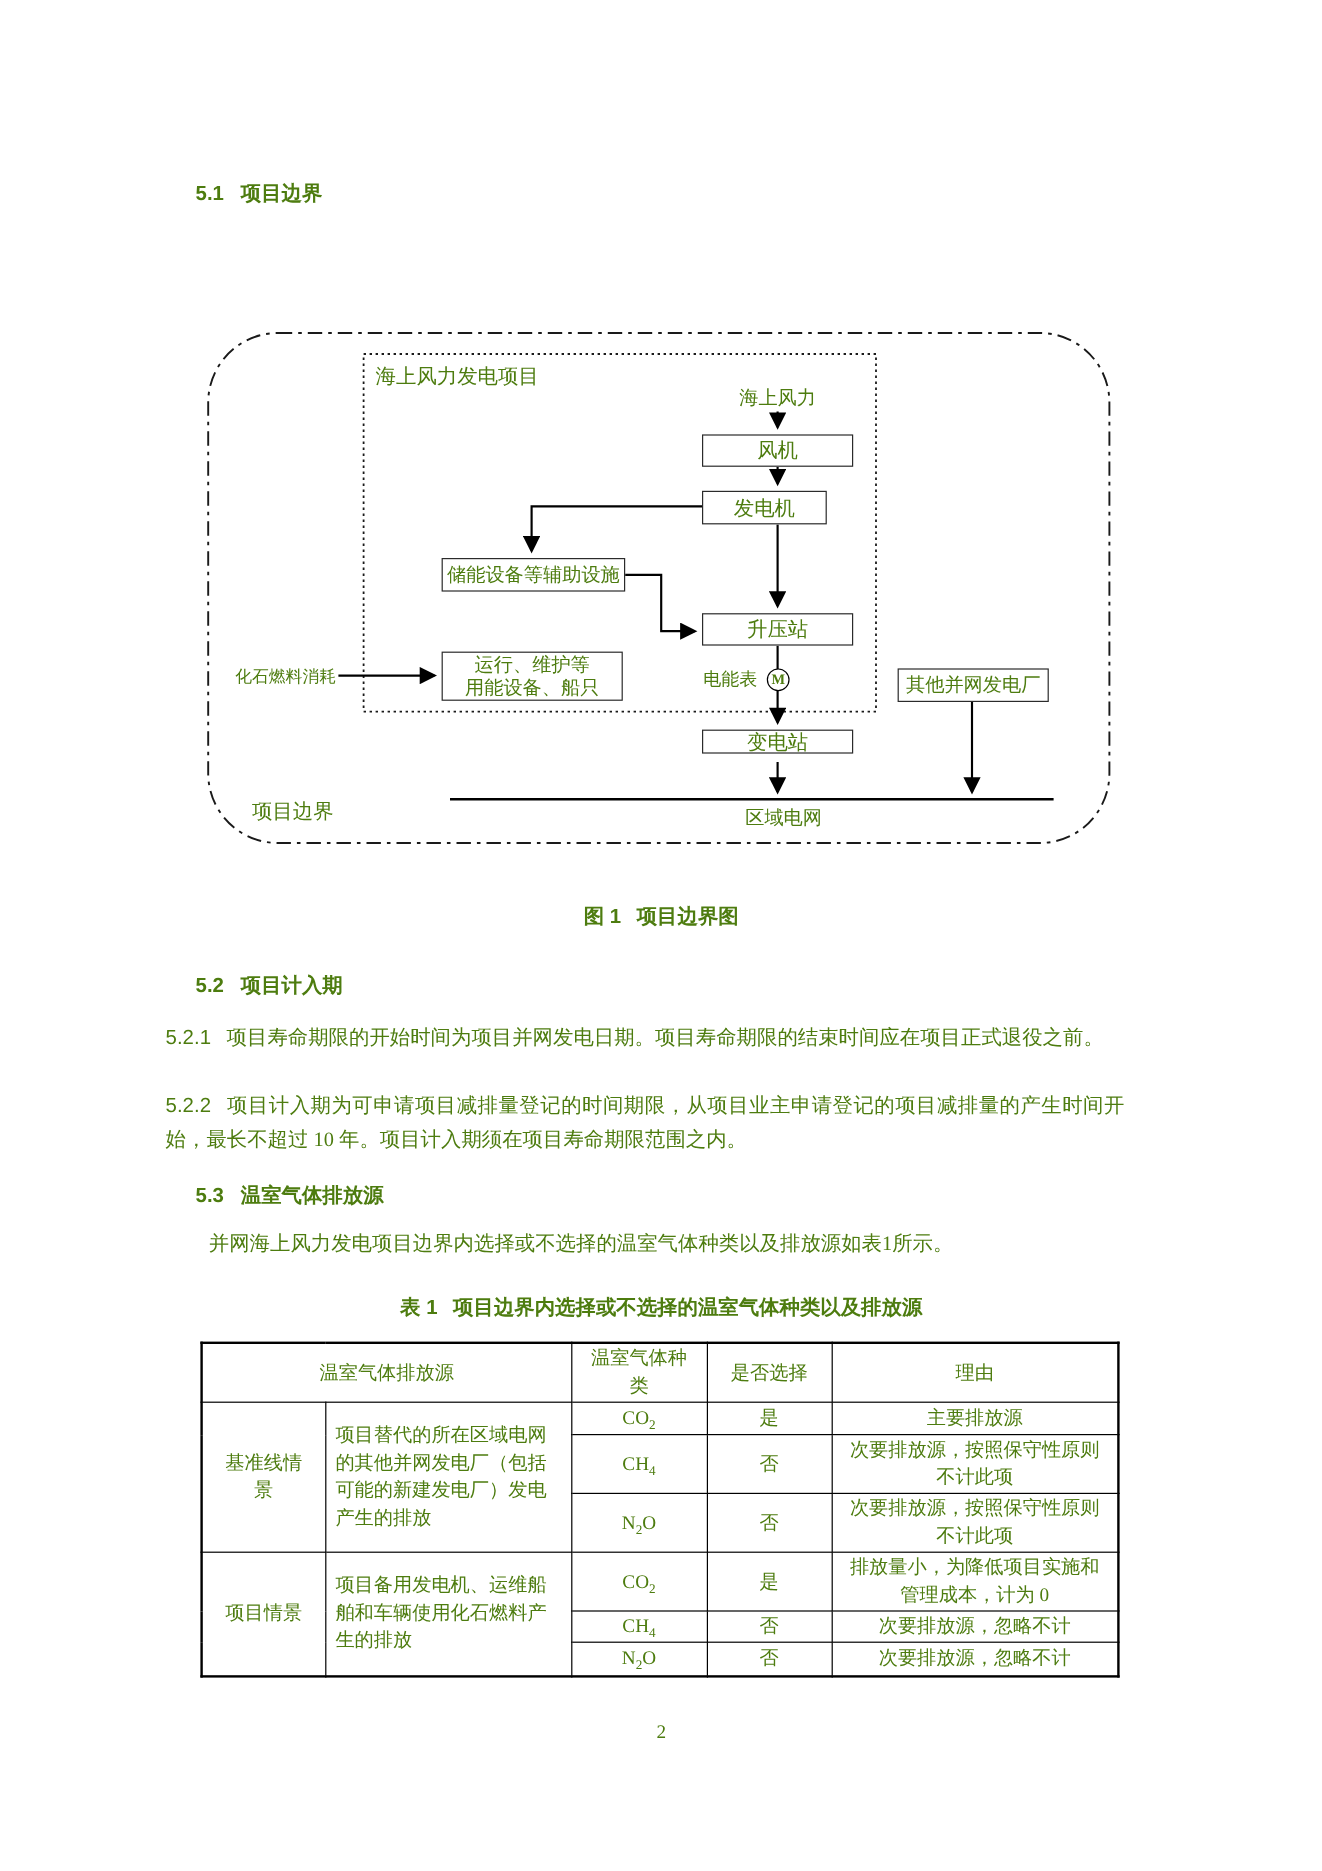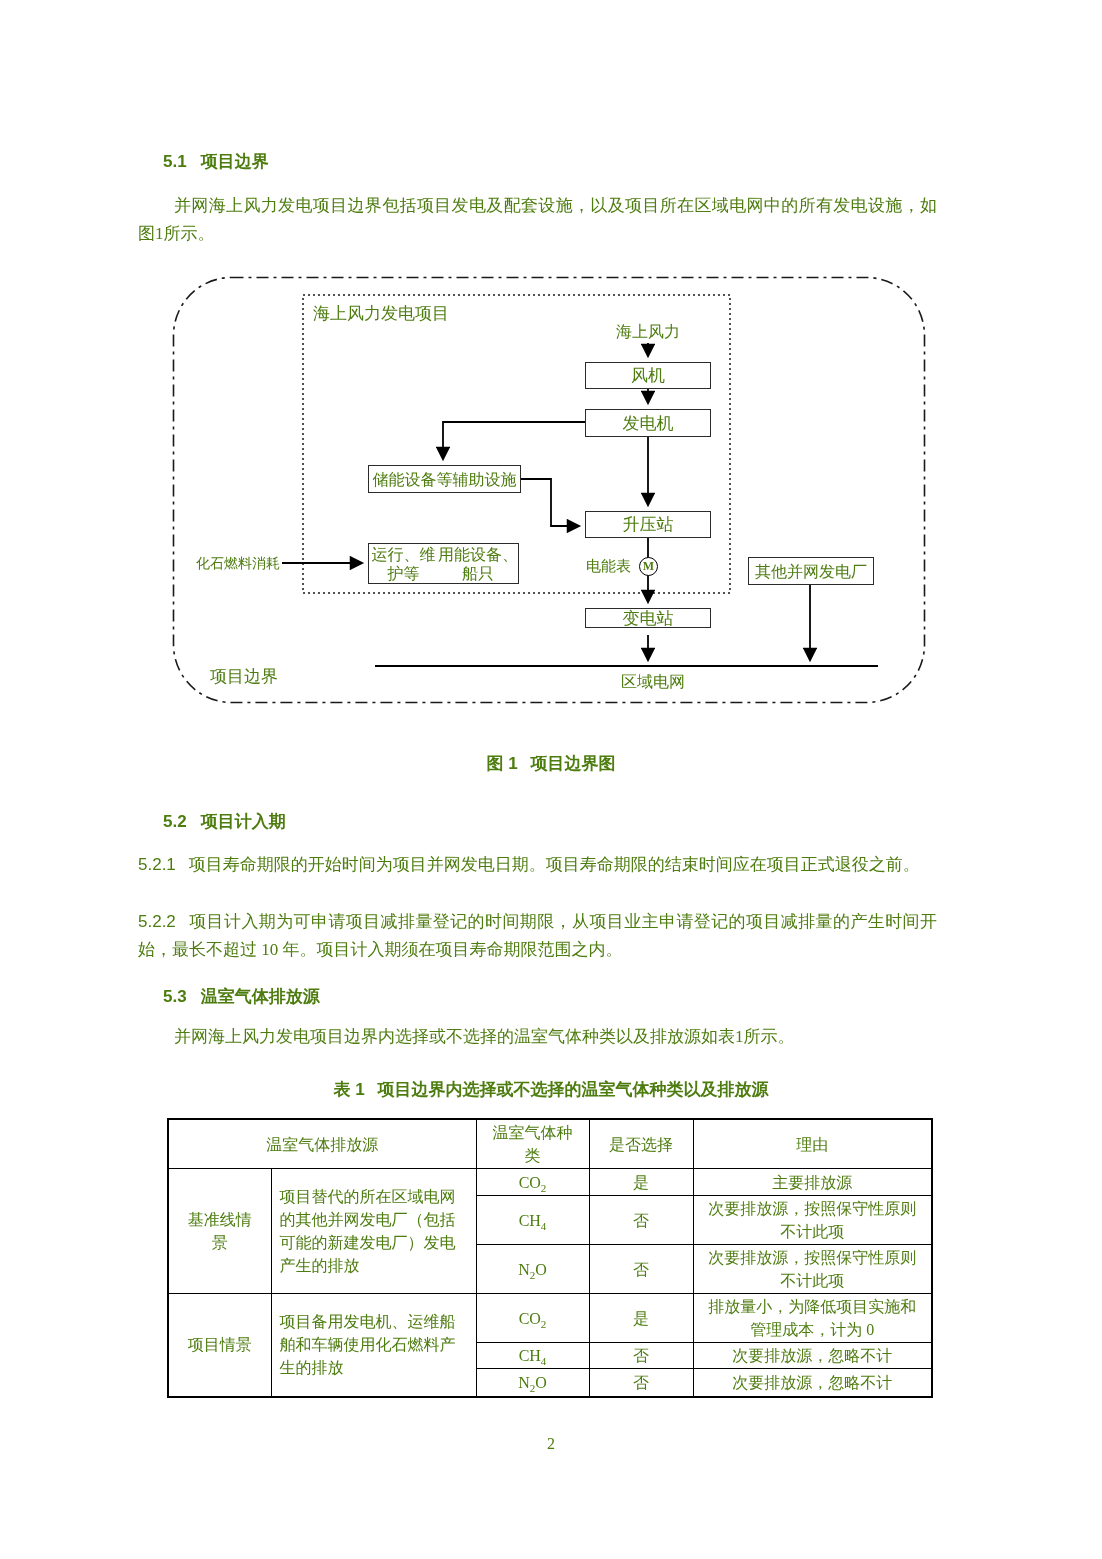--- a/index.html
+++ b/index.html
@@ -41,21 +41,20 @@
 </style>
 </head>
 <body>
 
 <div class="page">
 
   <div class="hd" style="top:150px;">
     <span class="num">5.1</span><span>项目边界</span>
   </div>
 
-  <p class="para indent" style="top:192px;">并网海上风力发电项目边界包括项目发电及配套设施，以及项目所在区域电网中的所有发电设施，如图1所示。</p>
 
   <svg class="diag-svg" width="1102" height="445" viewBox="0 270 1102 445">
     <defs>
       <marker id="arr" viewBox="0 0 10 10" refX="8.5" refY="5" markerWidth="9" markerHeight="8" orient="auto">
         <path d="M0,0 L10,5 L0,10 z" fill="#000"></path>
       </marker>
     </defs>
 
     <rect x="173.5" y="277.5" width="751" height="425" rx="58" fill="none" stroke="#1a1a1a" stroke-width="1.6" stroke-dasharray="12 5 3 5"></rect>
 
@@ -73,23 +72,23 @@
       <path d="M810 585 L810 660" marker-end="url(#arr)"></path>
       <path d="M282 563 L362 563" marker-end="url(#arr)"></path>
       <path d="M375 666 L878 666" stroke-width="2.2"></path>
     </g>
   </svg>
 
   <div class="dlabel" style="left:313px;top:302px;font-size:17px;">海上风力发电项目</div>
   <div class="dlabel" style="left:585px;top:322px;width:126px;text-align:center;">海上风力</div>
 
   <div class="dbox" style="left:585px;top:362px;width:126px;height:27px;">风机</div>
-  <div class="dbox" style="left:585px;top:409px;width:126px;height:28px;">发电机</div>
+  <div class="dbox" style="left:585px;top:409px;width:104px;height:28px;">发电机</div>
   <div class="dbox" style="left:368px;top:465px;width:153px;height:28px;font-size:16px;">储能设备等辅助设施</div>
-  <div class="dbox" style="left:368px;top:543px;width:151px;height:41px;font-size:16px;">
+  <div class="dbox" style="left:368px;top:543px;width:151px;height:41px;font-size:16px;flex-direction:column;">
     <span>运行、维护等</span>
     <span>用能设备、船只</span>
   </div>
   <div class="dbox" style="left:585px;top:511px;width:126px;height:27px;">升压站</div>
   <div class="dbox" style="left:585px;top:608px;width:126px;height:20px;">变电站</div>
   <div class="dbox" style="left:748px;top:557px;width:126px;height:28px;font-size:16px;">其他并网发电厂</div>
 
   <div class="dlabel" style="left:196px;top:555px;font-size:14px;">化石燃料消耗</div>
   <div class="dlabel" style="left:586px;top:557px;font-size:15px;">电能表</div>
   <div class="meter" style="left:639px;top:557px;">

